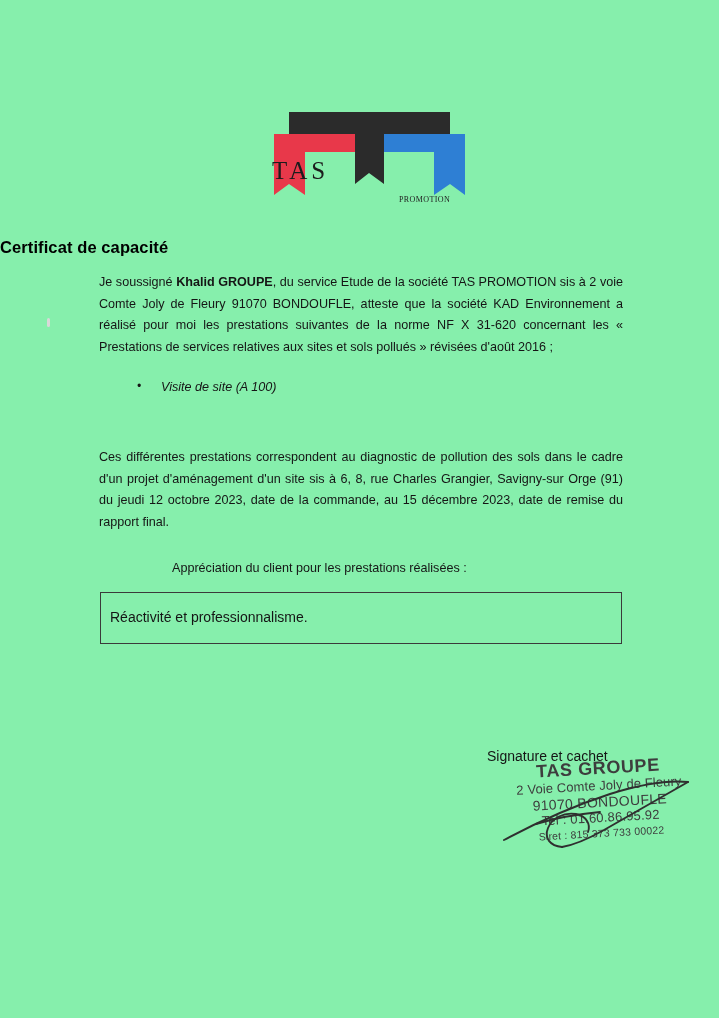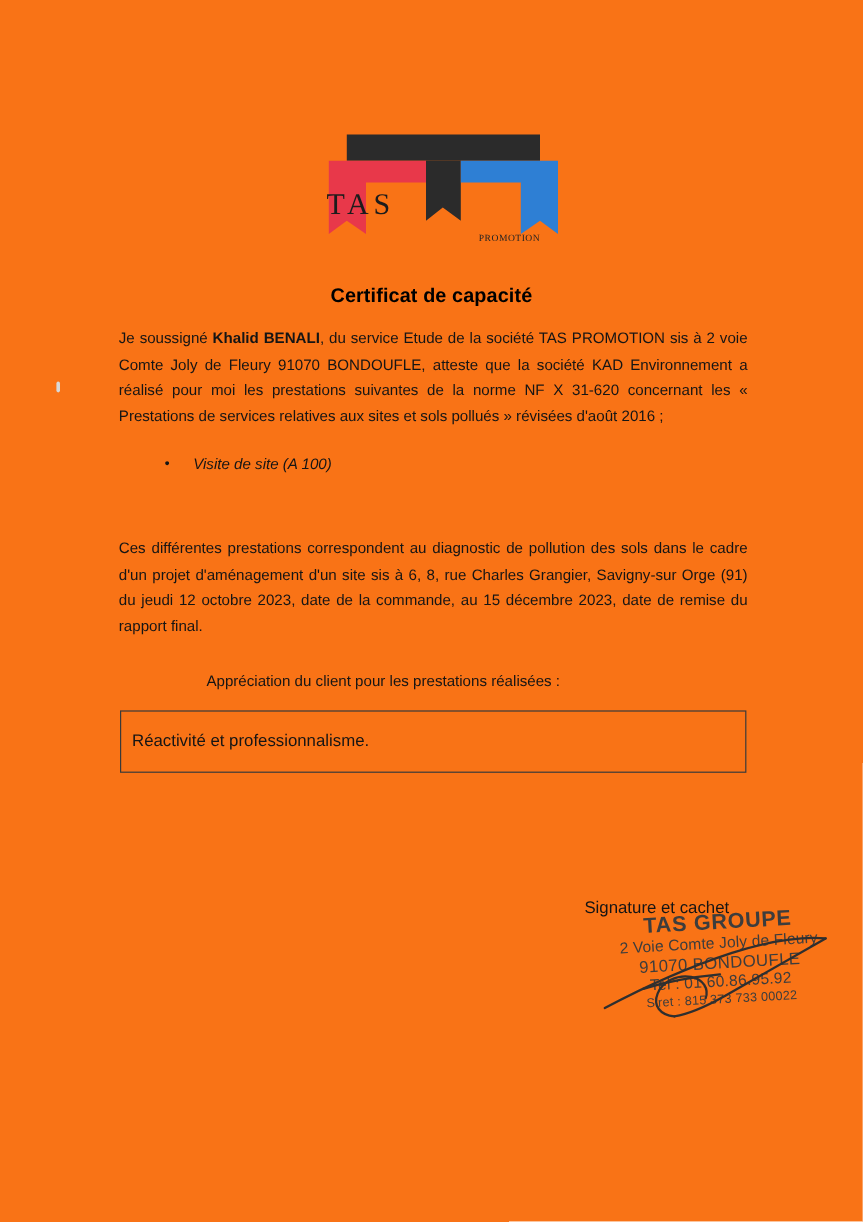--- a/index.html
+++ b/index.html
@@ -9,21 +9,21 @@
     background: #ffffff;
   }
   body {
     font-family: "Liberation Sans", sans-serif;
     color: #1a1a1a;
   }
   .page {
     position: relative;
     width: 719px;
     height: 1018px;
-    background: #f97316;
+    background: #86efac;
     overflow: hidden;
     box-sizing: border-box;
   }
 
   
   .logo-block {
     position: absolute;
     left: 272px;
     top: 110px;
     width: 195px;
@@ -53,21 +53,20 @@
     text-transform: lowercase;
     margin-top: 27px;
   }
 
   
   .doc-title {
     position: absolute;
     left: 0;
     top: 238px;
     width: 719px;
-    text-align: center;
     font-size: 16.5px;
     font-weight: bold;
     color: #000000;
     letter-spacing: 0.1px;
   }
 
   
   .body-para {
     position: absolute;
     left: 99px;
@@ -224,21 +223,21 @@
     </svg>
     <div class="logo-tas">TAS</div>
     <div class="logo-promotion">PROMOTION</div>
   </div>
 
   <div class="speck"></div>
 
   <div class="doc-title">Certificat de capacité</div>
 
   <div class="body-para para-1">
-    <span>Je soussigné </span><b>Khalid BENALI</b><span>, du service Etude de la société TAS PROMOTION sis à 2 voie Comte Joly de Fleury 91070 BONDOUFLE, atteste que la société KAD Environnement a réalisé pour moi les prestations suivantes de la norme NF X 31-620 concernant les « Prestations de services relatives aux sites et sols pollués » révisées d'août 2016 ;</span>
+    <span>Je soussigné </span><b>Khalid GROUPE</b><span>, du service Etude de la société TAS PROMOTION sis à 2 voie Comte Joly de Fleury 91070 BONDOUFLE, atteste que la société KAD Environnement a réalisé pour moi les prestations suivantes de la norme NF X 31-620 concernant les « Prestations de services relatives aux sites et sols pollués » révisées d'août 2016 ;</span>
   </div>
 
   <ul class="bullets">
     <li>Visite de site (A 100)</li>
   </ul>
 
   <div class="body-para para-2">Ces différentes prestations correspondent au diagnostic de pollution des sols dans le cadre d'un projet d'aménagement d'un site sis à 6, 8, rue Charles Grangier, Savigny-sur Orge (91) du jeudi 12 octobre 2023, date de la commande, au 15 décembre 2023, date de remise du rapport final.</div>
 
   <div class="appreciation-label">Appréciation du client pour les prestations réalisées :</div>
   <div class="appreciation-box"></div>

